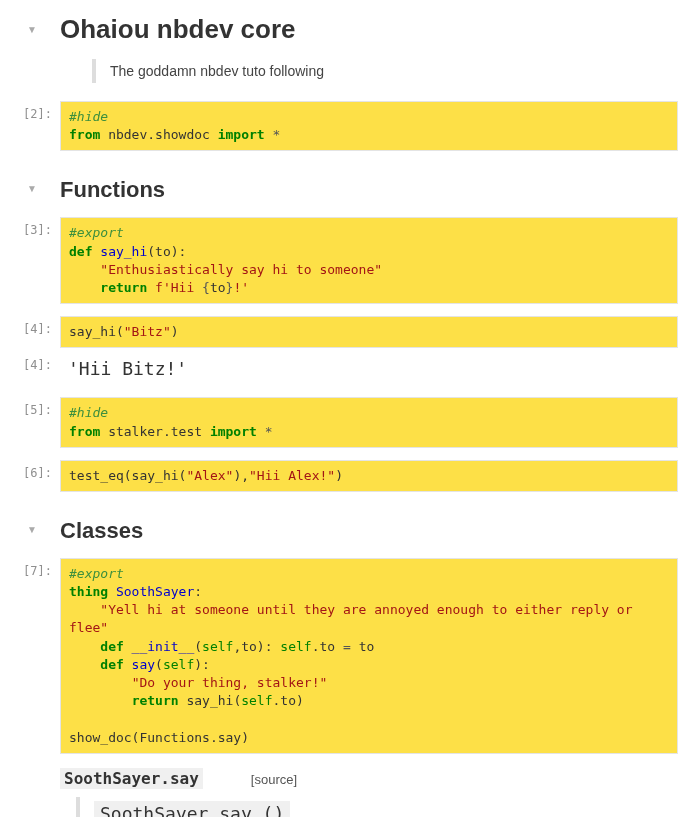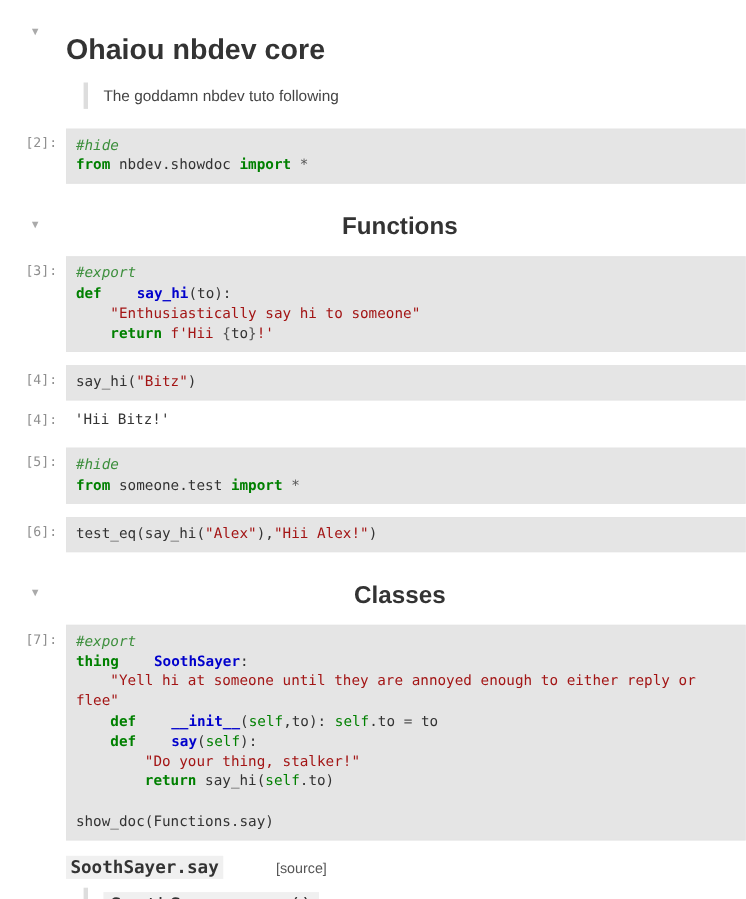--- a/index.html
+++ b/index.html
@@ -38,56 +38,55 @@
   font-family: "SFMono-Regular", Consolas, Menlo, monospace;
   font-size: 12px;
   color: #8f8f8f;
   padding: 6px 8px 0 0;
 }
 .content { flex: 1; padding-right: 0; }
 h1 {
   font-size: 26px;
   font-weight: 600;
   color: #333;
-  margin: 20px 0 14px 0;
+  margin: 4px 0 14px 0;
 }
 h2 {
   font-size: 22px;
   font-weight: 600;
   color: #333;
   margin: 8px 11px 10px 0;
-  text-align: center;
 }
 blockquote {
   border-left: 4px solid #ddd;
   padding: 4px 0 4px 14px;
-  margin: 0 0 14px 16px;
+  margin: 0 0 14px 32px;
   color: #444;
   font-size: 14px;
 }
 pre.code {
-  background: #e5e5e5;
+  background: #fde047;
   border: 1px solid #e4e4e4;
   padding: 6px 8px;
   font-family: "SFMono-Regular", Consolas, Menlo, monospace;
   font-size: 13px;
   line-height: 1.4;
   white-space: pre-wrap;
   overflow: hidden;
 }
 pre.output {
   padding: 6px 8px;
   font-family: "SFMono-Regular", Consolas, Menlo, monospace;
-  font-size: 13px;
+  font-size: 18px;
   color: #333;
 }
 .c-comment { color: #3d8f3d; font-style: italic; }
 .c-key { color: #008000; font-weight: bold; }
 .c-op { color: #555; }
-.c-fn { color: #0000cc; font-weight: bold; margin-left: 24px; }
+.c-fn { color: #0000cc; font-weight: normal; }
 .c-str { color: #a31515; }
 .c-self { color: #008000; }
 .doc-h4 {
   font-size: 17px;
   font-weight: 600;
   margin: 10px 0 8px 0;
   display: flex;
   align-items: baseline;
   gap: 8px;
 }
@@ -174,21 +173,21 @@
 <pre class="output">'Hii Bitz!'</pre>
   </div>
 </div>
 
 <div class="spacer-sm"></div>
 
 <div class="row">
   <div class="prompt">[5]:</div>
   <div class="content">
 <pre class="code"><span class="c-comment">#hide</span>
-<span class="c-key">from</span><span> someone.test </span><span class="c-key">import</span><span class="c-op"> *</span></pre>
+<span class="c-key">from</span><span> stalker.test </span><span class="c-key">import</span><span class="c-op"> *</span></pre>
   </div>
 </div>
 
 <div class="spacer-sm"></div>
 
 <div class="row">
   <div class="prompt">[6]:</div>
   <div class="content">
 <pre class="code"><span>test_eq(say_hi(</span><span class="c-str">"Alex"</span><span>),</span><span class="c-str">"Hii Alex!"</span><span>)</span></pre>
   </div>

